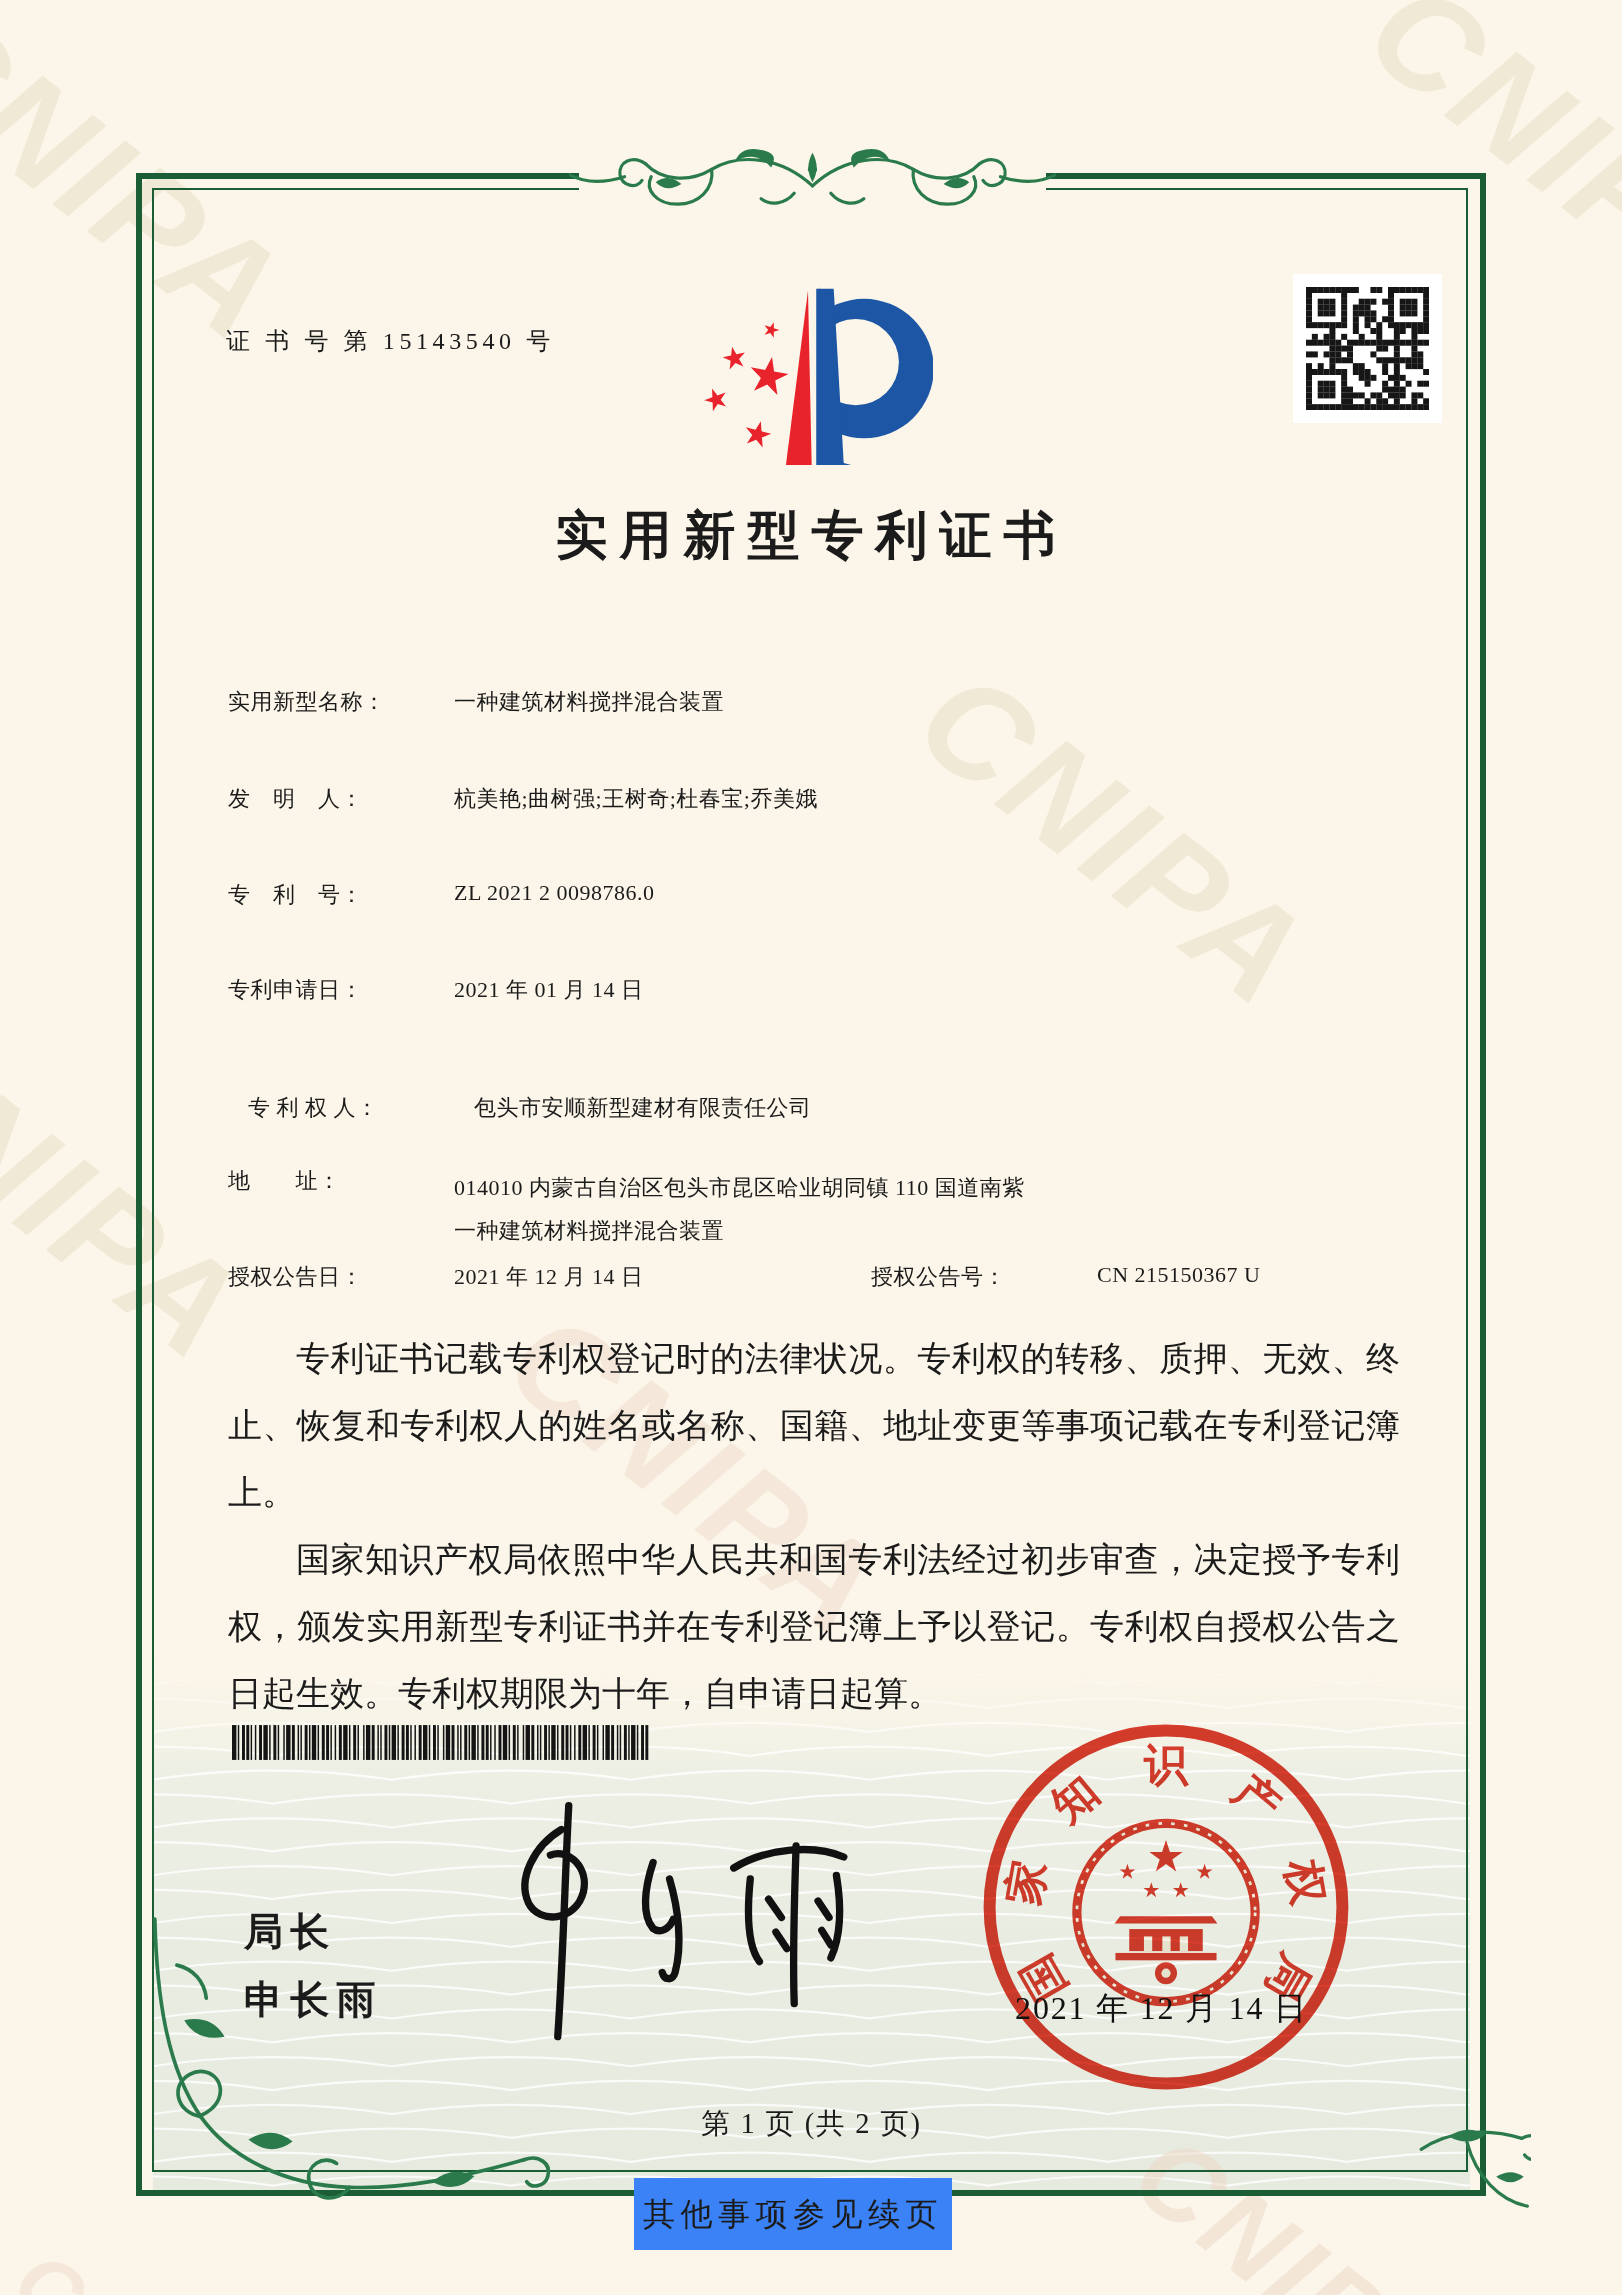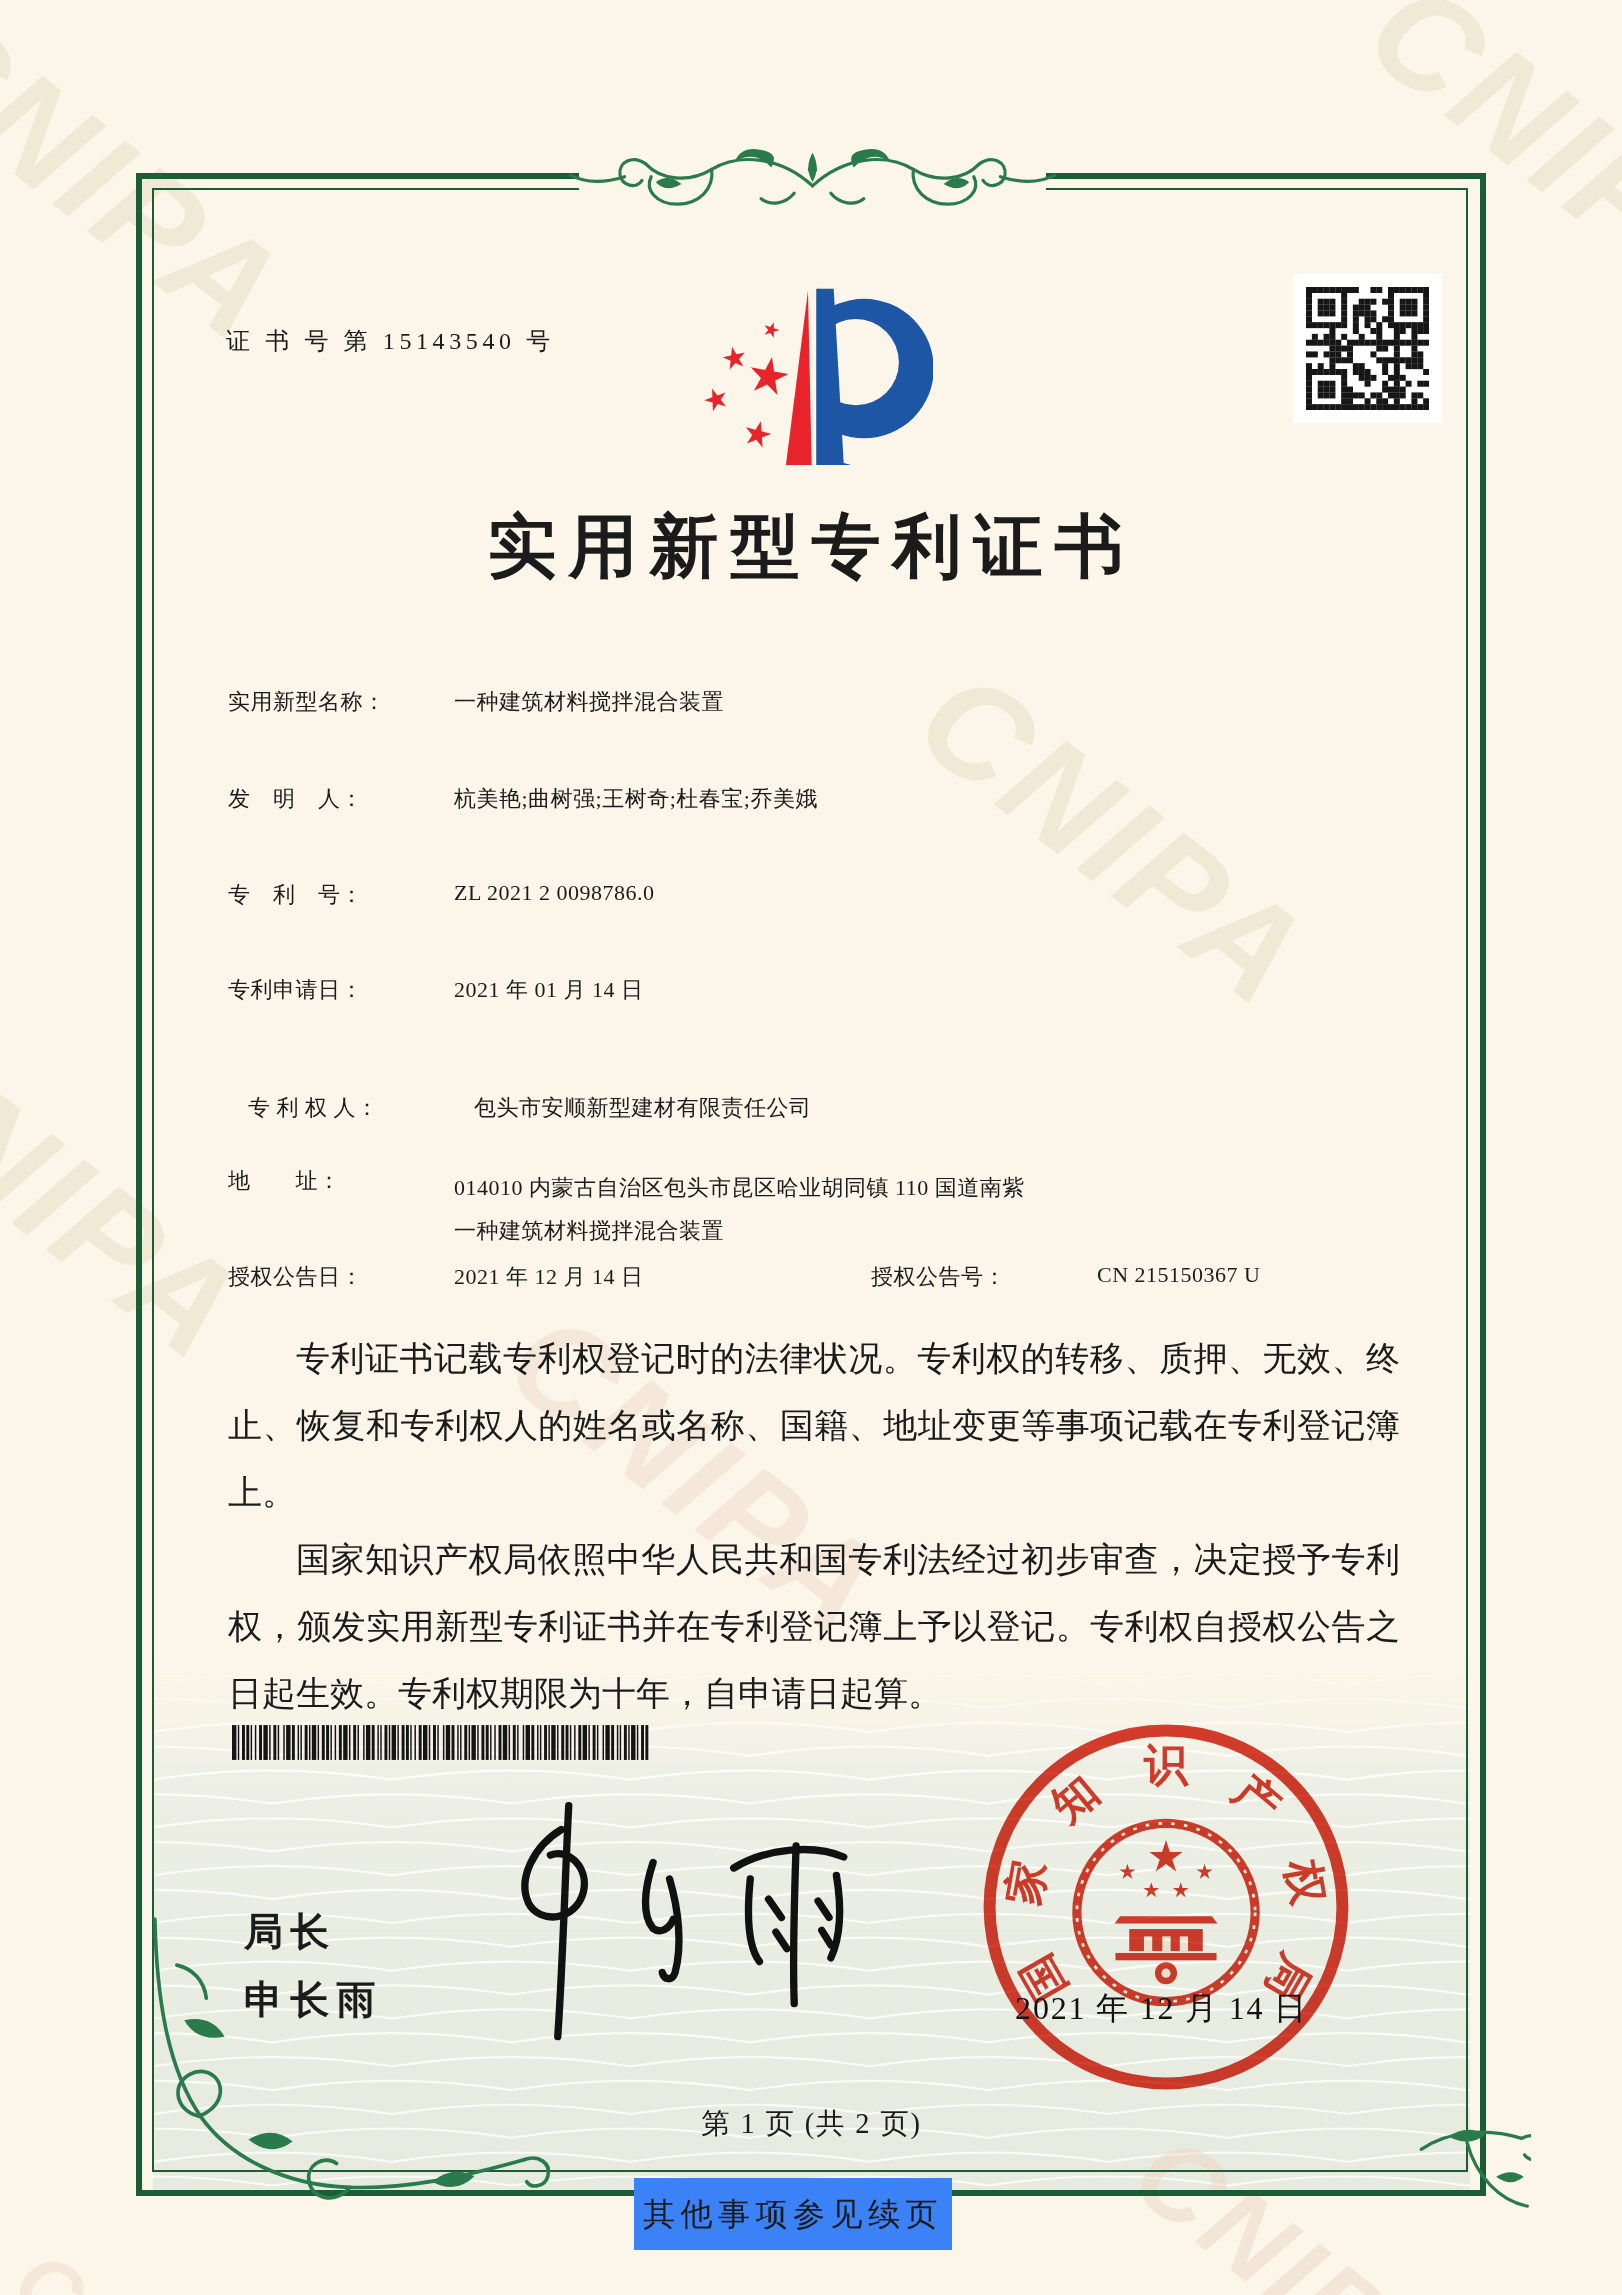--- a/index.html
+++ b/index.html
@@ -19,21 +19,21 @@
   
   .frame-outer{position:absolute;left:136px;top:173px;width:1338px;height:2011px;
       border:6.4px solid #1b5e36;z-index:2;}
   .frame-inner{position:absolute;left:152px;top:188px;width:1312px;height:1980px;
       border:2.8px solid #1b5e36;z-index:2;}
   .frame-gap{position:absolute;left:579px;top:165px;width:467px;height:31px;background:#fbf6e9;z-index:2;}
   .ornament{position:absolute;z-index:3;}
   
   .certno{position:absolute;left:226px;top:305px;font-size:24px;letter-spacing:4.6px;z-index:4;margin-top:20px;}
   .doc-title{position:absolute;left:136px;top:501px;width:1351px;text-align:center;
-      font-size:69px;font-weight:700;letter-spacing:12px;z-index:4;}
+      font-size:52px;font-weight:700;letter-spacing:12px;z-index:4;}
   
   .field-row{position:absolute;left:228px;width:1194px;font-size:22px;z-index:4;letter-spacing:0.5px;}
   .f-label{display:inline-block;width:226px;vertical-align:top;}
   .f-value{display:inline-block;vertical-align:top;}
   .addr-val{display:inline-block;width:955px;line-height:43px;vertical-align:top;}
   .grant-row span{position:absolute;top:0;white-space:nowrap;}
   
   .legal{position:absolute;left:228px;top:1325px;width:1172px;font-size:34px;line-height:67px;
       text-align:justify;z-index:4;}
   .legal p{margin:0;text-indent:2em;}

